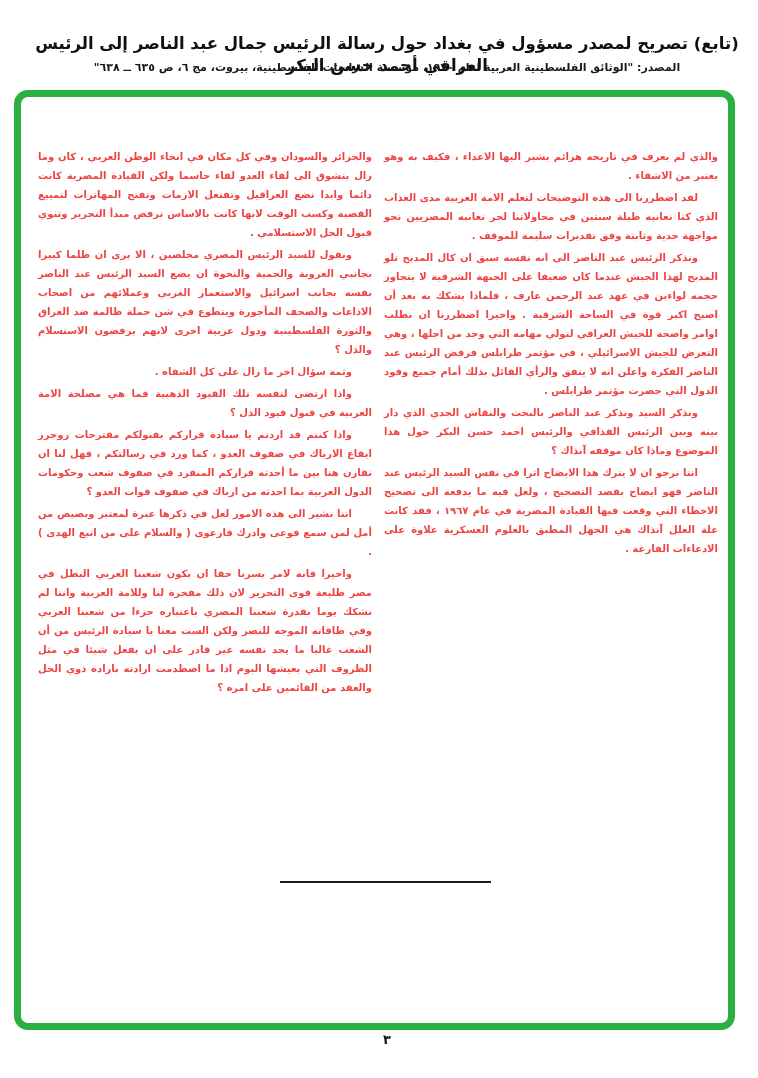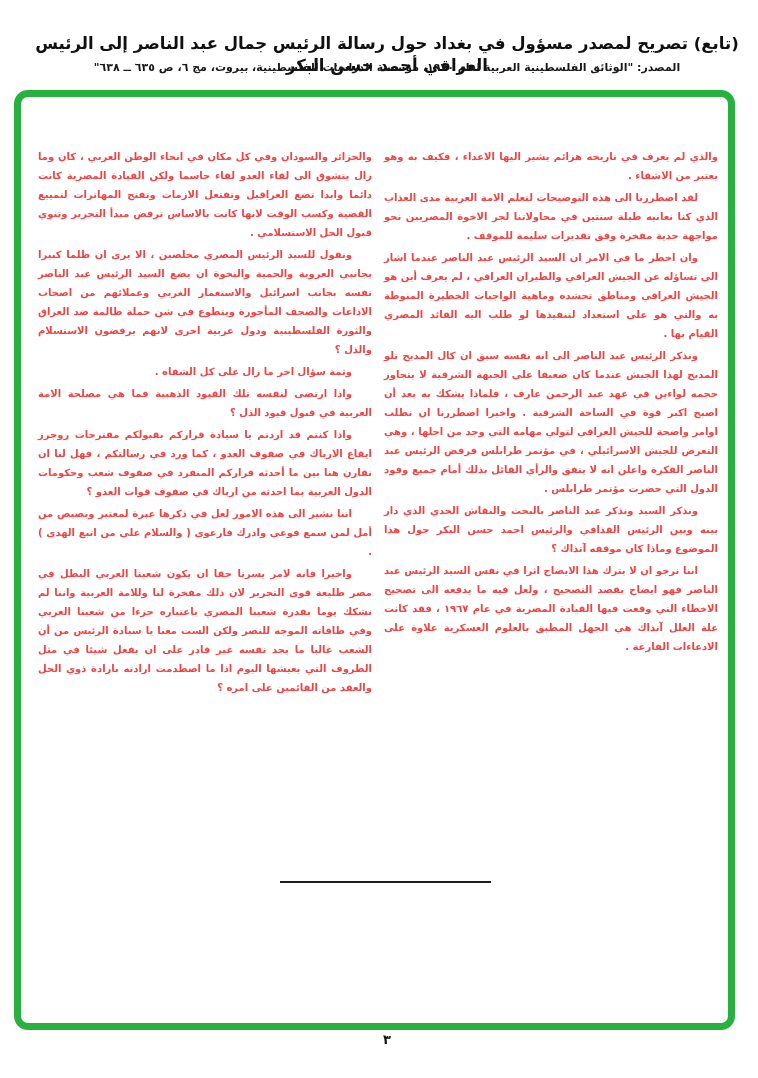--- a/index.html
+++ b/index.html
@@ -57,22 +57,21 @@
 <div class="page">
 
   <div class="doc-title">(تابع) تصريح لمصدر مسؤول في بغداد حول رسالة الرئيس جمال عبد الناصر إلى الرئيس العراقي أحمد حسن البكر</div>
 
   <div class="doc-source">المصدر: "الوثائق الفلسطينية العربية لعام ١٩٧٠، مؤسسة الدراسات الفلسطينية، بيروت، مج ٦، ص ٦٣٥ ــ ٦٣٨"</div>
 
   <div class="frame"></div>
 
   <div class="col col-right">
     <p class="cont">والذي لم يعرف في تاريخه هزائم يشير اليها الاعداء ، فكيف به وهو يعتبر من الاشقاء .</p>
-    <p>لقد اضطررنا الى هذه التوضيحات لتعلم الامة العربية مدى العذاب الذي كنا نعانيه طيلة سنتين في محاولاتنا لجر الاخوة المصريين نحو مواجهة جدية مفخرة وفق تقديرات سليمة للموقف .</p>
-    <p>وان اخطر ما في الامر ان السيد الرئيس عبد الناصر عندما اشار الى تساؤله عن الجيش العراقي والطيران العراقي ، لم يعرف أين هو الجيش العراقي ومناطق تحشده وماهية الواجبات الخطيرة المنوطة به والتي هو على استعداد لتنفيذها لو طلب اليه القائد المصري القيام بها .</p>
+    <p>لقد اضطررنا الى هذه التوضيحات لتعلم الامة العربية مدى العذاب الذي كنا نعانيه طيلة سنتين في محاولاتنا لجر نعانيه المصريين نحو مواجهة جدية وثابتة وفق تقديرات سليمة للموقف .</p>
     <p>ونذكر الرئيس عبد الناصر الى انه نفسه سبق ان كال المديح تلو المديح لهذا الجيش عندما كان ضعيفا على الجبهة الشرقية لا يتجاوز حجمه لواءين في عهد عبد الرحمن عارف ، فلماذا يشكك به بعد أن اصبح اكبر قوة في الساحة الشرقية . واخيرا اضطررنا ان نطلب اوامر واضحة للجيش العراقي لتولي مهامه التي وجد من اجلها ، وهي التعرض للجيش الاسرائيلي ، في مؤتمر طرابلس فرفض الرئيس عبد الناصر الفكرة واعلن انه لا يتفق والرأي القائل بذلك أمام جميع وفود الدول التي حضرت مؤتمر طرابلس .</p>
     <p>ونذكر السيد ونذكر عبد الناصر بالبحث والنقاش الجدي الذي دار بينه وبين الرئيس القذافي والرئيس احمد حسن البكر حول هذا الموضوع وماذا كان موقفه آنذاك ؟</p>
     <p>اننا نرجو ان لا يترك هذا الايضاح اثرا في نفس السيد الرئيس عبد الناصر فهو ايضاح بقصد التصحيح ، ولعل فيه ما يدفعه الى تصحيح الاخطاء التي وقعت فيها القيادة المصرية في عام ١٩٦٧ ، فقد كانت علة العلل آنذاك هي الجهل المطبق بالعلوم العسكرية علاوة على الادعاءات الفارغة .</p>
   </div>
 
   <div class="col col-left">
     <p class="cont">والجزائر والسودان وفي كل مكان في انحاء الوطن العربي ، كان وما زال يتشوق الى لقاء العدو لقاء حاسما ولكن القيادة المصرية كانت دائما وابدا تضع العراقيل وتفتعل الازمات وتفتح المهاترات لتمييع القضية وكسب الوقت لانها كانت بالاساس ترفض مبدأ التحرير وتنوي قبول الحل الاستسلامي .</p>
     <p>ونقول للسيد الرئيس المصري مخلصين ، الا يرى ان ظلما كبيرا بجانبي العروبة والحمية والنخوة ان يضع السيد الرئيس عبد الناصر نفسه بجانب اسرائيل والاستعمار الغربي وعملائهم من اصحاب الاذاعات والصحف المأجورة ويتطوع في شن حملة ظالمة ضد العراق والثورة الفلسطينية ودول عربية اخرى لانهم يرفضون الاستسلام والذل ؟</p>
     <p>وثمة سؤال اخر ما زال على كل الشفاه .</p>
     <p>واذا ارتضى لنفسه تلك القيود الذهبية فما هي مصلحة الامة العربية في قبول قيود الذل ؟</p>

